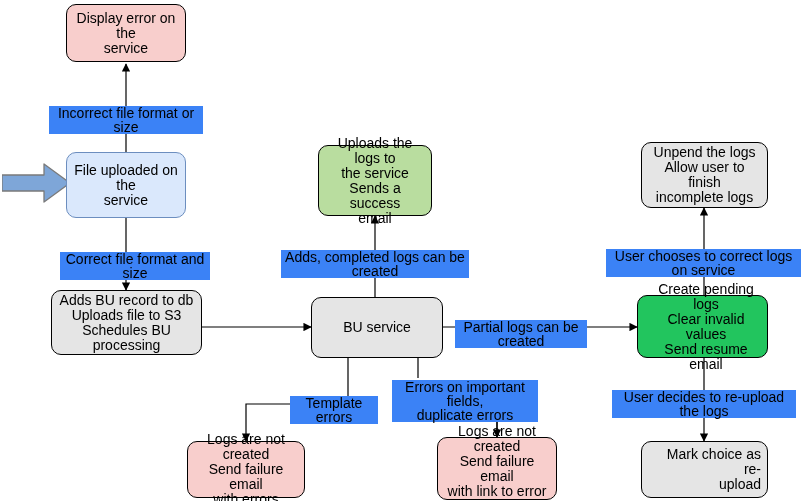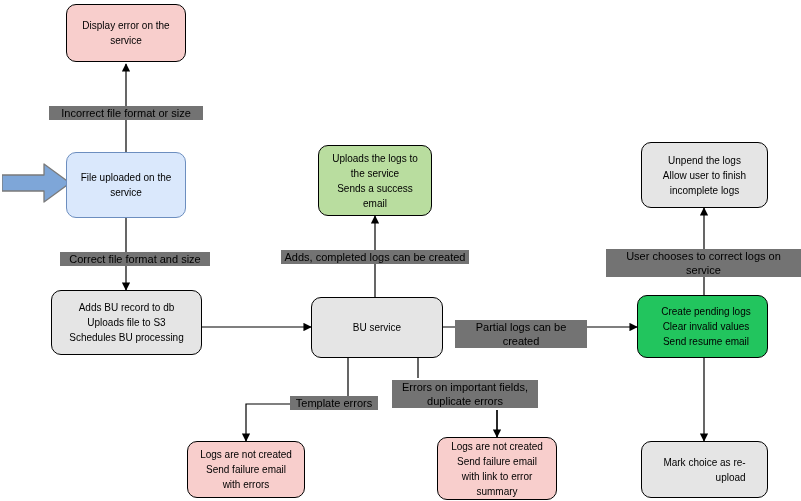--- a/index.html
+++ b/index.html
@@ -23,36 +23,36 @@
     position:absolute;
     box-sizing:border-box;
     border:1px solid #000000;
     border-radius:10px;
     background:#ffffff;
     display:flex;
     align-items:center;
     justify-content:center;
     text-align:center;
     color:#000000;
-    font-size:10px;
+    font-size:14px;
     line-height:15px;
     white-space:pre-line;
     padding:2px 6px;
   }
   .node.pink{background:#f8cecc;border-color:#000000;}
   .node.green{background:#b9dd9f;border-color:#000000;}
   .node.blue{background:#dae8fc;border-color:#6c8ebf;}
   .node.yellow{background:#22c55e;border-color:#000000;padding-left:13px;}
   .node.white{background:#e5e5e5;border-color:#000000;}
   .edge-label{
     position:absolute;
-    font-size:11px;
+    font-size:14px;
     line-height:14px;
     color:#000000;
-    background:#737373;
+    background:#3b82f6;
     text-align:center;
     white-space:pre-line;
     padding:0 2px;
     box-sizing:border-box;
   }
   .big-arrow{
     position:absolute;
     pointer-events:none;
   }
 </style>
@@ -155,14 +155,15 @@
 
   <div class="edge-label" style="left:455px;top:320px;width:132px;">Partial logs can be created</div>
 
   <div class="edge-label" style="left:290px;top:396px;width:88px;">Template errors</div>
 
   <div class="edge-label" style="left:392px;top:380px;width:146px;">Errors on important fields,
 duplicate errors</div>
 
   <div class="edge-label" style="left:606px;top:249px;width:195px;">User chooses to correct logs on service</div>
 
+  <div class="edge-label" style="left:612px;top:390px;width:184px;">User decides to re-upload the logs</div>
 
 </div>
 
 </body></html>

